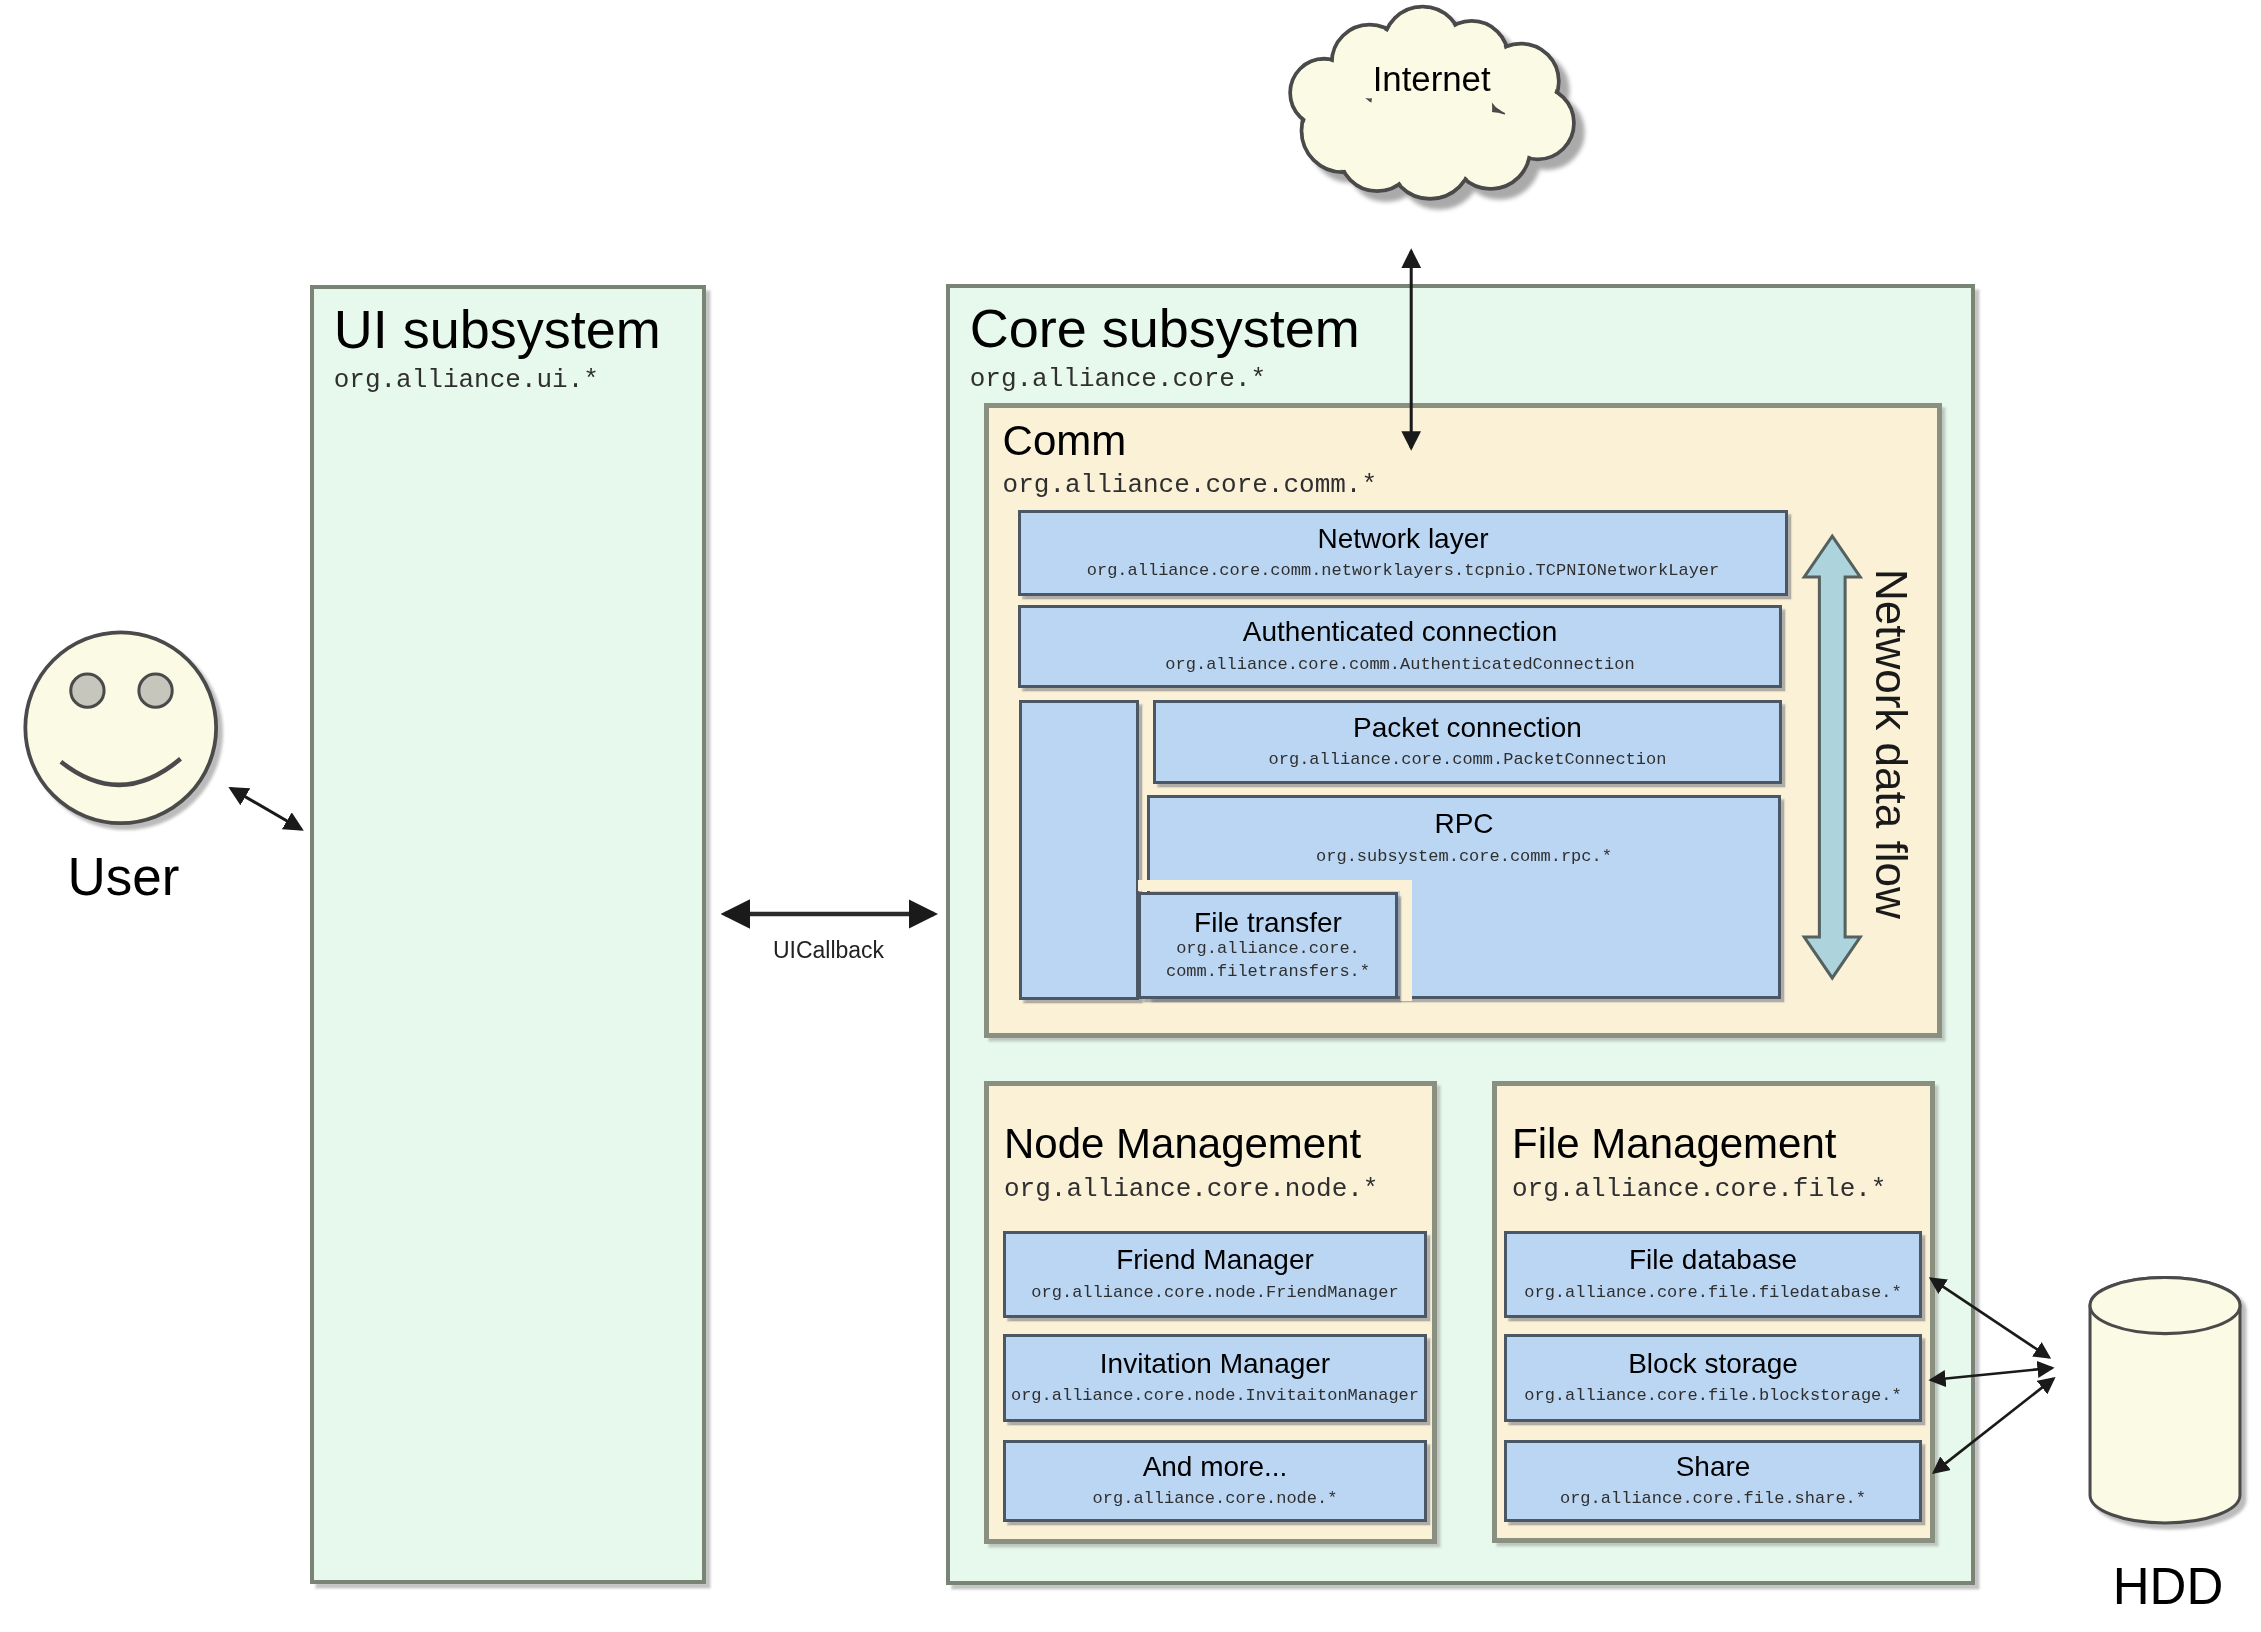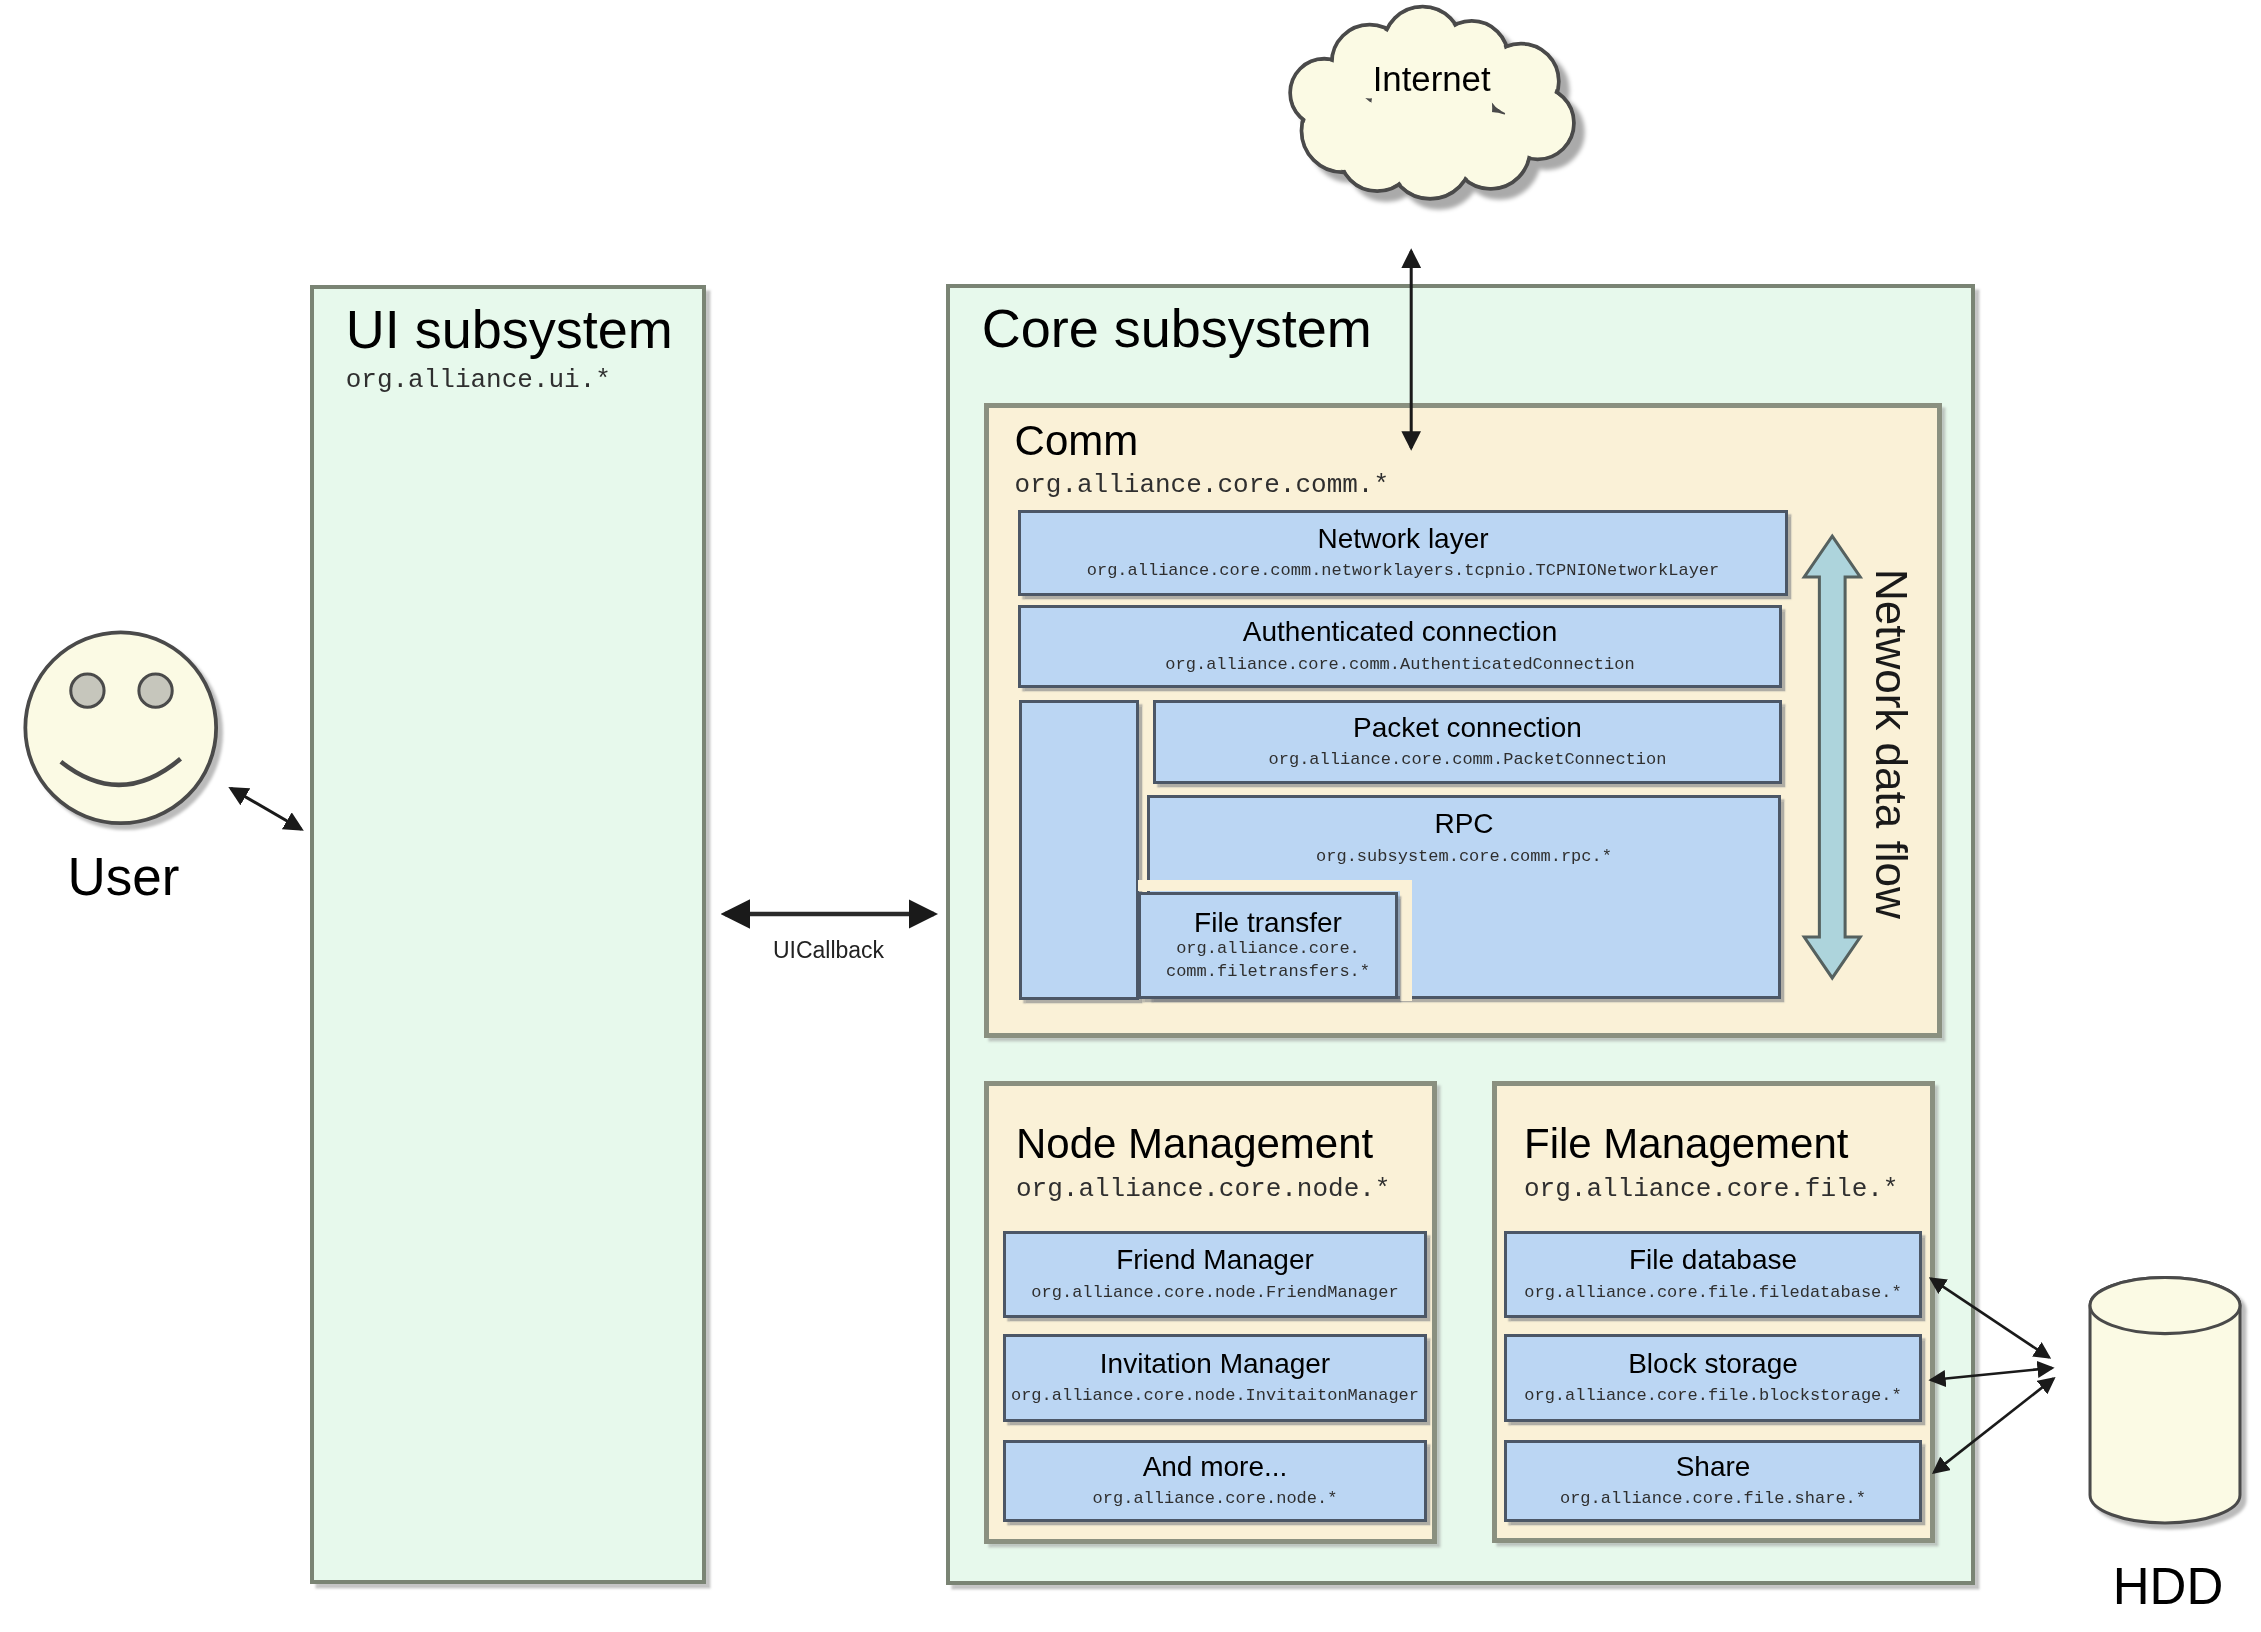--- a/index.html
+++ b/index.html
@@ -12,21 +12,21 @@
   #canvas{position:relative;width:2261px;height:1632px;background:var(--bg);
     font-family:"Liberation Sans",sans-serif;color:var(--title-text);overflow:hidden;}
   .box{position:absolute;box-sizing:border-box;}
   .big{background:var(--green-box);border:4.5px solid var(--outer-border);
     box-shadow:5.3px 5.3px 2.3px rgba(150,150,150,.55);z-index:1;}
   .section{background:var(--yellow-box);border:5.3px solid var(--inner-border);
     box-shadow:3.8px 3.8px 2.3px rgba(150,150,150,.5);z-index:2;}
   .blue{background:var(--blue-box);border:3px solid var(--blue-border);
     box-shadow:3.8px 3.8px 1.5px rgba(100,105,115,.5);display:flex;flex-direction:column;
     align-items:center;justify-content:center;gap:7.6px;text-align:center;z-index:4;}
-  .hdr{padding:12px 0 0 19.7px;margin-left:12px;}
+  .hdr{padding:12px 0 0 19.7px;}
   .big-title{font-size:54px;line-height:1.05;}
   .sec-title{font-size:42px;line-height:1.05;}
   .box-title{font-size:28px;line-height:1.0;}
   .pkg{font-family:"Liberation Mono","DejaVu Sans Mono",monospace;font-size:26px;
     color:var(--mono-text);margin-top:7.6px;white-space:nowrap;}
   .pkg-sm{font-family:"Liberation Mono","DejaVu Sans Mono",monospace;font-size:17px;
     color:var(--mono-text);white-space:nowrap;line-height:1.25;}
   .label{position:absolute;text-align:center;}
   .overlay{position:absolute;left:0;top:0;z-index:50;pointer-events:none;}
   .yellow-strip{position:absolute;background:var(--yellow-box);z-index:4;}
@@ -71,20 +71,21 @@
   <div class="box big" style="left:310px;top:285px;width:396px;height:1299px;">
     <div class="hdr">
       <div class="big-title">UI subsystem</div>
       <div class="pkg">org.alliance.ui.*</div>
     </div>
   </div>
 
   <div class="box big" style="left:946px;top:284px;width:1029px;height:1301px;">
     <div class="hdr">
       <div class="big-title">Core subsystem</div>
+      <div class="pkg">org.alliance.core.*</div>
     </div>
   </div>
 
   <div class="box section" style="left:984px;top:403px;width:958px;height:635px;">
     <div class="hdr" style="padding:10.6px 0 0 13.6px;">
       <div class="sec-title">Comm</div>
       <div class="pkg">org.alliance.core.comm.*</div>
     </div>
   </div>
 

